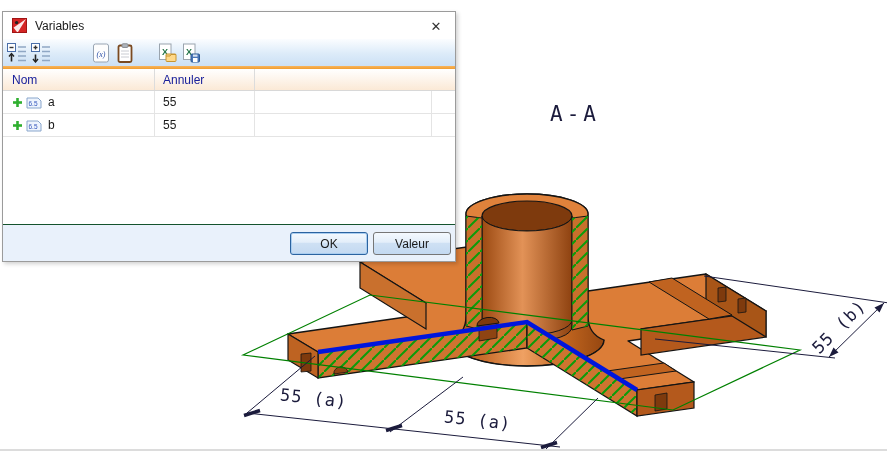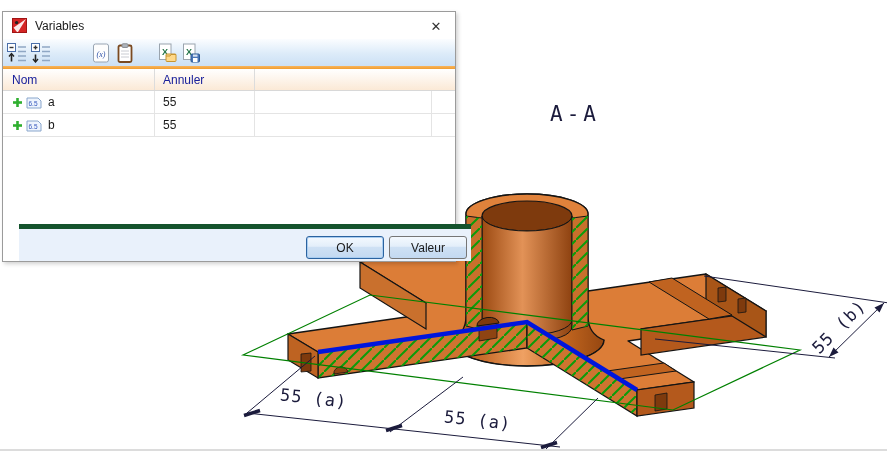--- a/index.html
+++ b/index.html
@@ -23,22 +23,22 @@
   .thead{height:21px;display:flex;align-items:center;background:linear-gradient(#ffffff,#fbe9d6);
          border-bottom:1px solid #d8d8d8;color:#1a219b;}
   .thead .c{height:100%;display:flex;align-items:center;border-right:1px solid #dcdcdc;box-sizing:border-box;}
   .c-nom{width:152px;padding-left:9px;}
   .c-val{width:100px;padding-left:8px;}
   .c-com{width:177px;padding-left:7px;}
   .c-fill{flex:1;border-right:none !important;}
   .trow{height:22px;display:flex;align-items:center;border-bottom:1px solid #e4e4e4;background:#fff;}
   .trow .c{height:100%;display:flex;align-items:center;border-right:1px solid #e4e4e4;box-sizing:border-box;}
   .rowicons{display:flex;align-items:center;gap:3px;margin-right:6px;}
-  .footer{position:absolute;left:16px;bottom:0;width:100%;height:37px;background:#e9f1fb;
-          border-top:5px solid #14532d;box-sizing:border-box;}
+  .footer{position:absolute;left:0;bottom:0;width:100%;height:37px;background:#e9f1fb;
+          border-top:1px solid #14532d;box-sizing:border-box;}
   .btn{position:absolute;top:7px;width:78px;height:23px;font-size:12px;font-family:"Liberation Sans",sans-serif;
        border-radius:3px;display:flex;align-items:center;justify-content:center;cursor:pointer;
        background:linear-gradient(#f4f9fe,#e3eefa 45%,#cfe1f4 46%,#c3d9f1);color:#1a1a1a;box-sizing:border-box;}
   .btn-ok{right:87px;border:1px solid #2b63a0;box-shadow:inset 0 0 0 1px #a9cdf0;}
   .btn-cancel{right:4px;border:1px solid #767676;}
 
   .cadtext{font-family:"DejaVu Sans Mono",monospace;fill:#1b1b3c;}
 </style>
 </head>
 <body>

